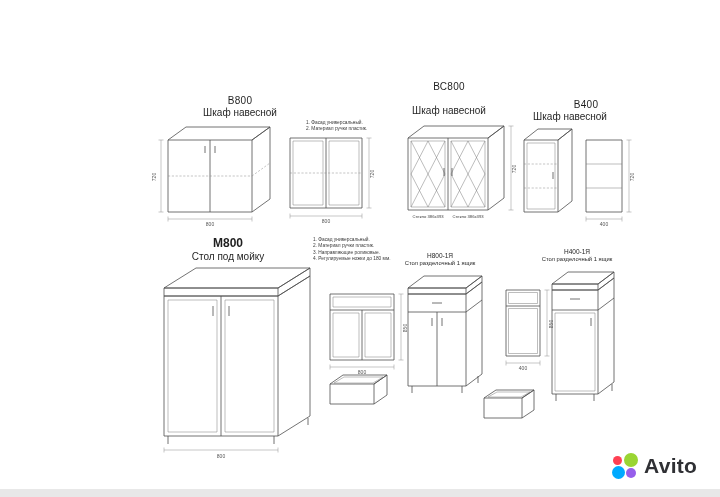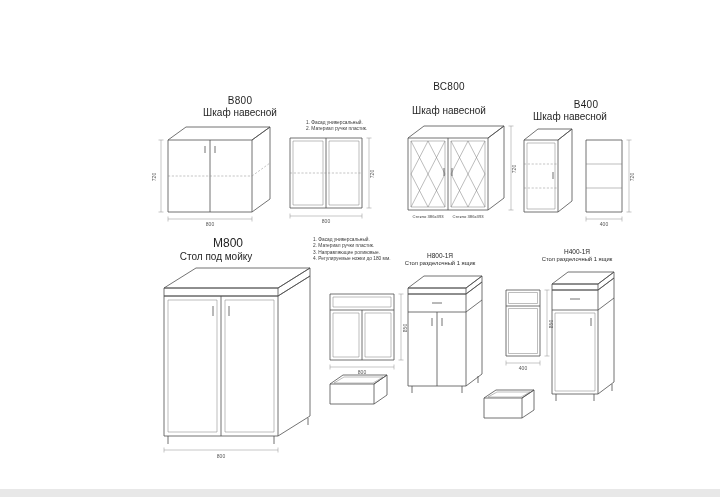--- a/index.html
+++ b/index.html
@@ -9,21 +9,21 @@
 
   .ln{stroke:#4f4f4f;stroke-width:.8;fill:none;stroke-linejoin:miter;stroke-linecap:butt;}
   .tn{stroke:#7a7a7a;stroke-width:.5;fill:none;}
   .dsh{stroke:#8a8a8a;stroke-width:.5;fill:none;stroke-dasharray:2.2 1.6;}
   .dim{stroke:#8f8f8f;stroke-width:.5;fill:none;}
   .dimtxt{font-family:"Liberation Sans",sans-serif;font-size:5px;fill:#555;text-anchor:middle;}
 
   .t{position:absolute;transform:translateX(-50%);white-space:nowrap;color:#1f1f1f;
      font-family:"Liberation Sans",sans-serif;}
   .code{font-size:10px;letter-spacing:.3px;}
-  .code-lg{font-size:12px;}
+  .code-lg{font-size:12px;font-weight:bold;}
   .code-sm{font-size:6.5px;}
   .sub{font-size:10px;}
   .sub-sm{font-size:5.8px;}
   .note-block{position:absolute;color:#3a3a3a;font-size:4.8px;line-height:6.4px;white-space:nowrap;}
   .cap{position:absolute;transform:translateX(-50%);font-size:4.2px;color:#3a3a3a;white-space:nowrap;}
 
   #bottom-strip{position:absolute;left:0;top:489px;width:720px;height:8px;background:#e8e8e8;}
 
   .avito{position:absolute;left:612px;top:452px;height:28px;display:flex;align-items:center;}
   .alogo{position:relative;width:26px;height:26px;margin-right:6px;}
@@ -167,21 +167,21 @@
   <div class="t code" style="left:240px;top:95px">В800</div>
   <div class="t sub" style="left:240px;top:107px">Шкаф навесной</div>
 
   <div class="t code" style="left:449px;top:81px">ВС800</div>
   <div class="t sub" style="left:449px;top:105px">Шкаф навесной</div>
 
   <div class="t code" style="left:586px;top:99px">В400</div>
   <div class="t sub" style="left:570px;top:111px">Шкаф навесной</div>
 
   <div class="t code-lg" style="left:228px;top:236px">М800</div>
-  <div class="t sub" style="left:216px;top:251px">Стол под мойку</div>
+  <div class="t sub" style="left:228px;top:251px">Стол под мойку</div>
 
   <div class="t code-sm" style="left:440px;top:252px">Н800-1Я</div>
   <div class="t sub-sm" style="left:440px;top:260px">Стол разделочный 1 ящик</div>
 
   <div class="t code-sm" style="left:577px;top:248px">Н400-1Я</div>
   <div class="t sub-sm" style="left:577px;top:256px">Стол разделочный 1 ящик</div>
 
   <div class="note-block" style="left:306px;top:120px">
     <div>1. Фасад универсальный.</div>
     <div>2. Материал ручки пластик.</div>
@@ -192,14 +192,23 @@
     <div>2. Материал ручки пластик.</div>
     <div>3. Направляющие роликовые.</div>
     <div>4. Регулируемые ножки до 180 мм.</div>
   </div>
 
   <div class="cap" style="left:428px;top:214px">Стекло 386х393</div>
   <div class="cap" style="left:468px;top:214px">Стекло 386х393</div>
 
   <div id="bottom-strip"></div>
 
+  <div class="avito">
+    <div class="alogo">
+      <span class="dot" style="left: 1px; top: 3px; width: 9px; height: 9px; background: rgb(255, 64, 83);"></span>
+      <span class="dot" style="left: 12px; top: 0px; width: 14px; height: 14px; background: rgb(154, 213, 51);"></span>
+      <span class="dot" style="left: 0px; top: 13px; width: 13px; height: 13px; background: rgb(0, 170, 255);"></span>
+      <span class="dot" style="left: 14px; top: 15px; width: 10px; height: 10px; background: rgb(150, 94, 235);"></span>
+    </div>
+    <span class="atext">Avito</span>
+  </div>
 
 </div>
 
 </body></html>

